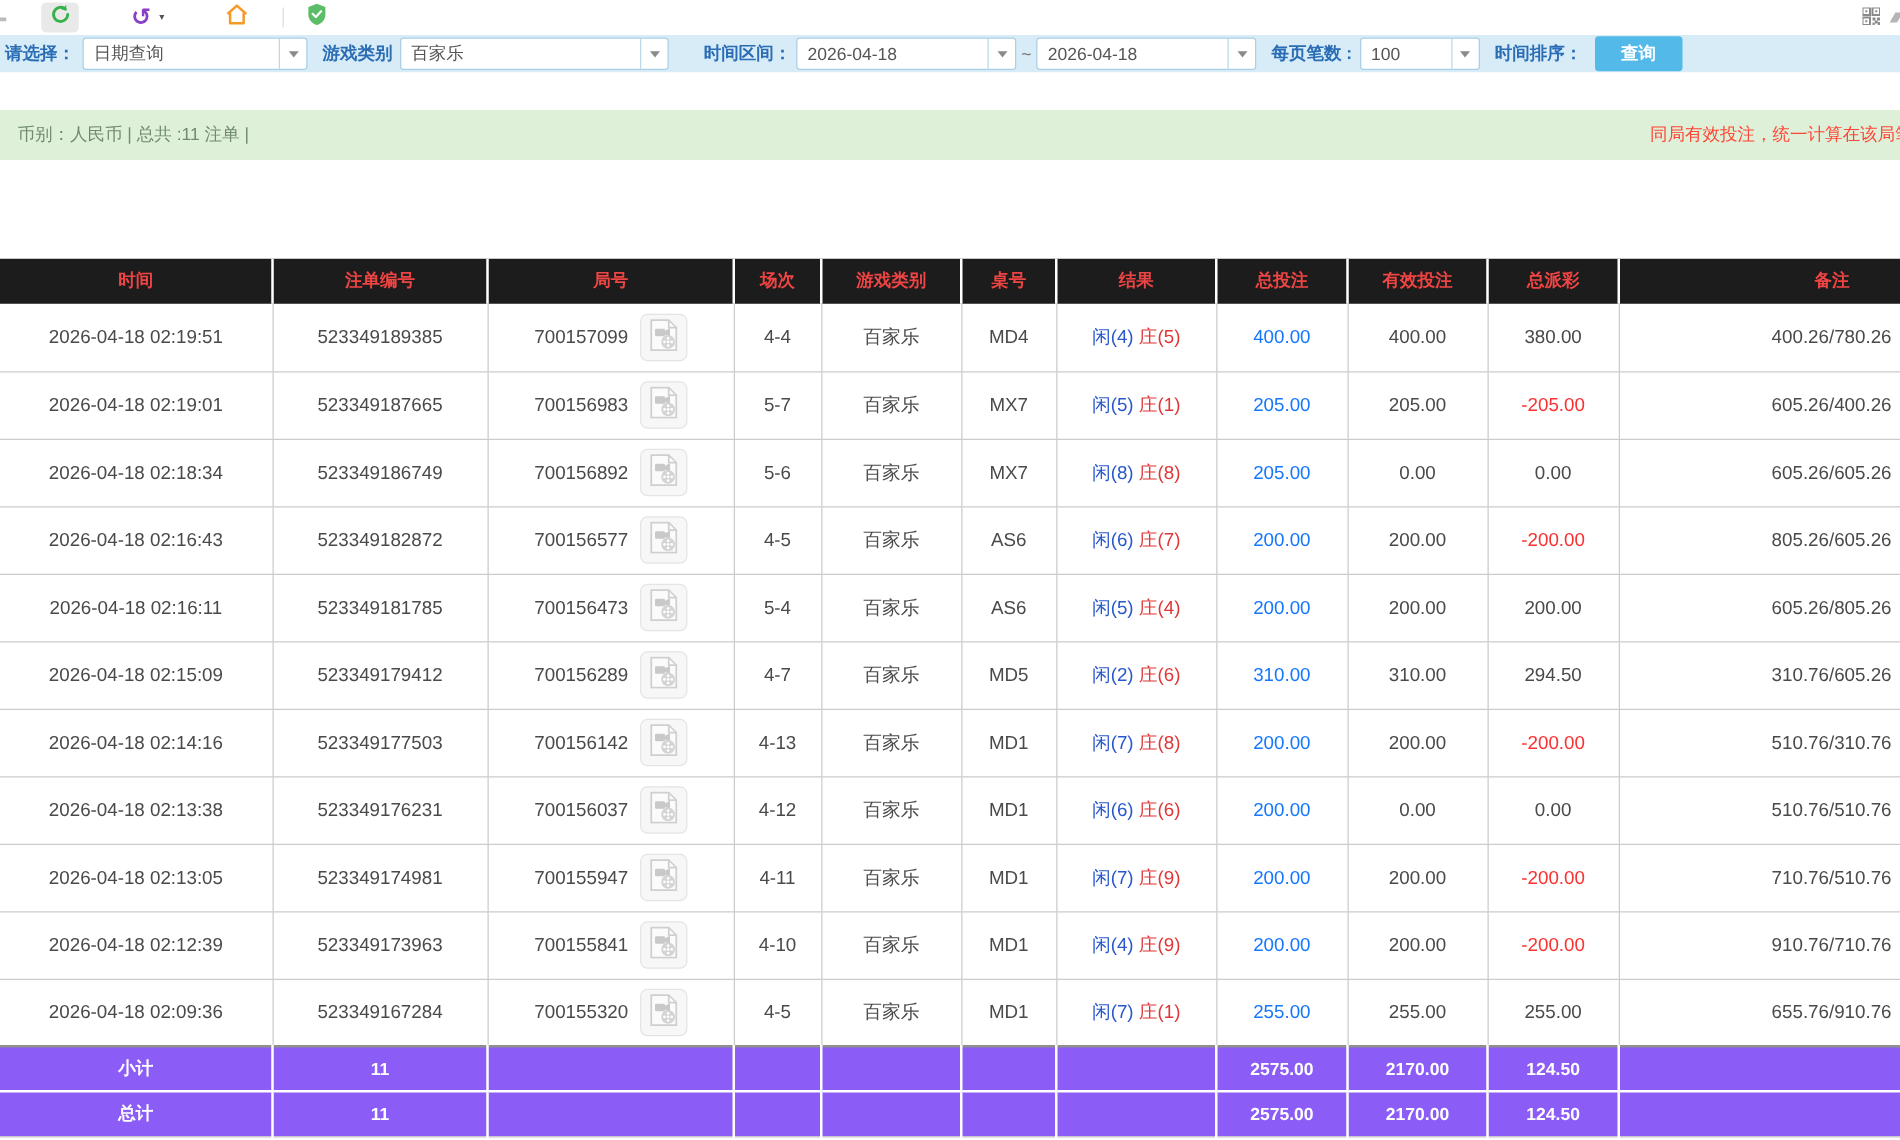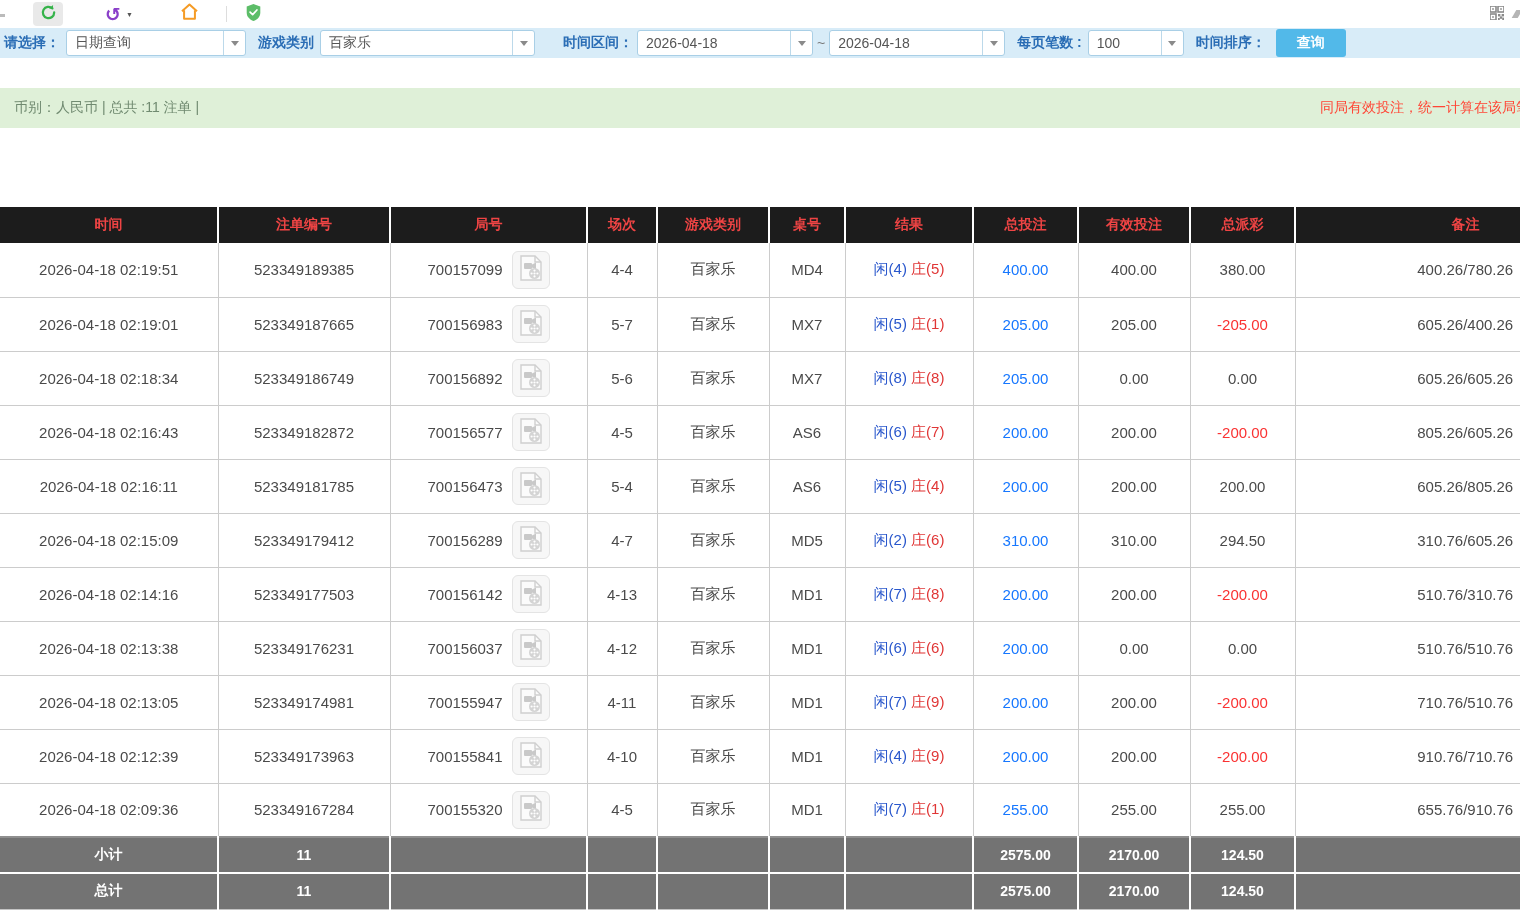--- a/index.html
+++ b/index.html
@@ -53,21 +53,21 @@
   tbody td { height:54px; font-size:15px; color:#4a4a4a; text-align:center; background:#fff;
              border-bottom:1px solid #ccc; border-right:1px solid #ccc; overflow:hidden; }
   tbody td:last-child { border-right:none; }
   td.blue, span.blue { color:#1677ff; }
   span.player { color:#2957cc; }
   span.banker { color:#e03636; }
   td.neg { color:#fa3232; }
   .round-wrap { display:flex; align-items:center; justify-content:center; gap:9px; }
   .video-btn { width:38px; height:38px; background:#f7f7f7; border:1px solid #e4e4e4; border-radius:6px;
                display:flex; align-items:center; justify-content:center; cursor:pointer; }
-  tfoot td { height:36px; background:#737373; color:#fff; font-size:14px; font-weight:bold; text-align:center;
+  tfoot td { height:36px; background:#8b5cf6; color:#fff; font-size:14px; font-weight:bold; text-align:center;
              border-right:2px solid #fff; border-bottom:2px solid #fff; }
   tfoot td:last-child { border-right:none; }
   tfoot tr:first-child td { border-top:2px solid #8f8f8f; }
   tfoot tr:last-child td { border-bottom:1px solid #c4c4c4; }
 </style>
 </head>
 <body>
 
 <div class="toolbar">
   <div class="edge-frag"></div>

